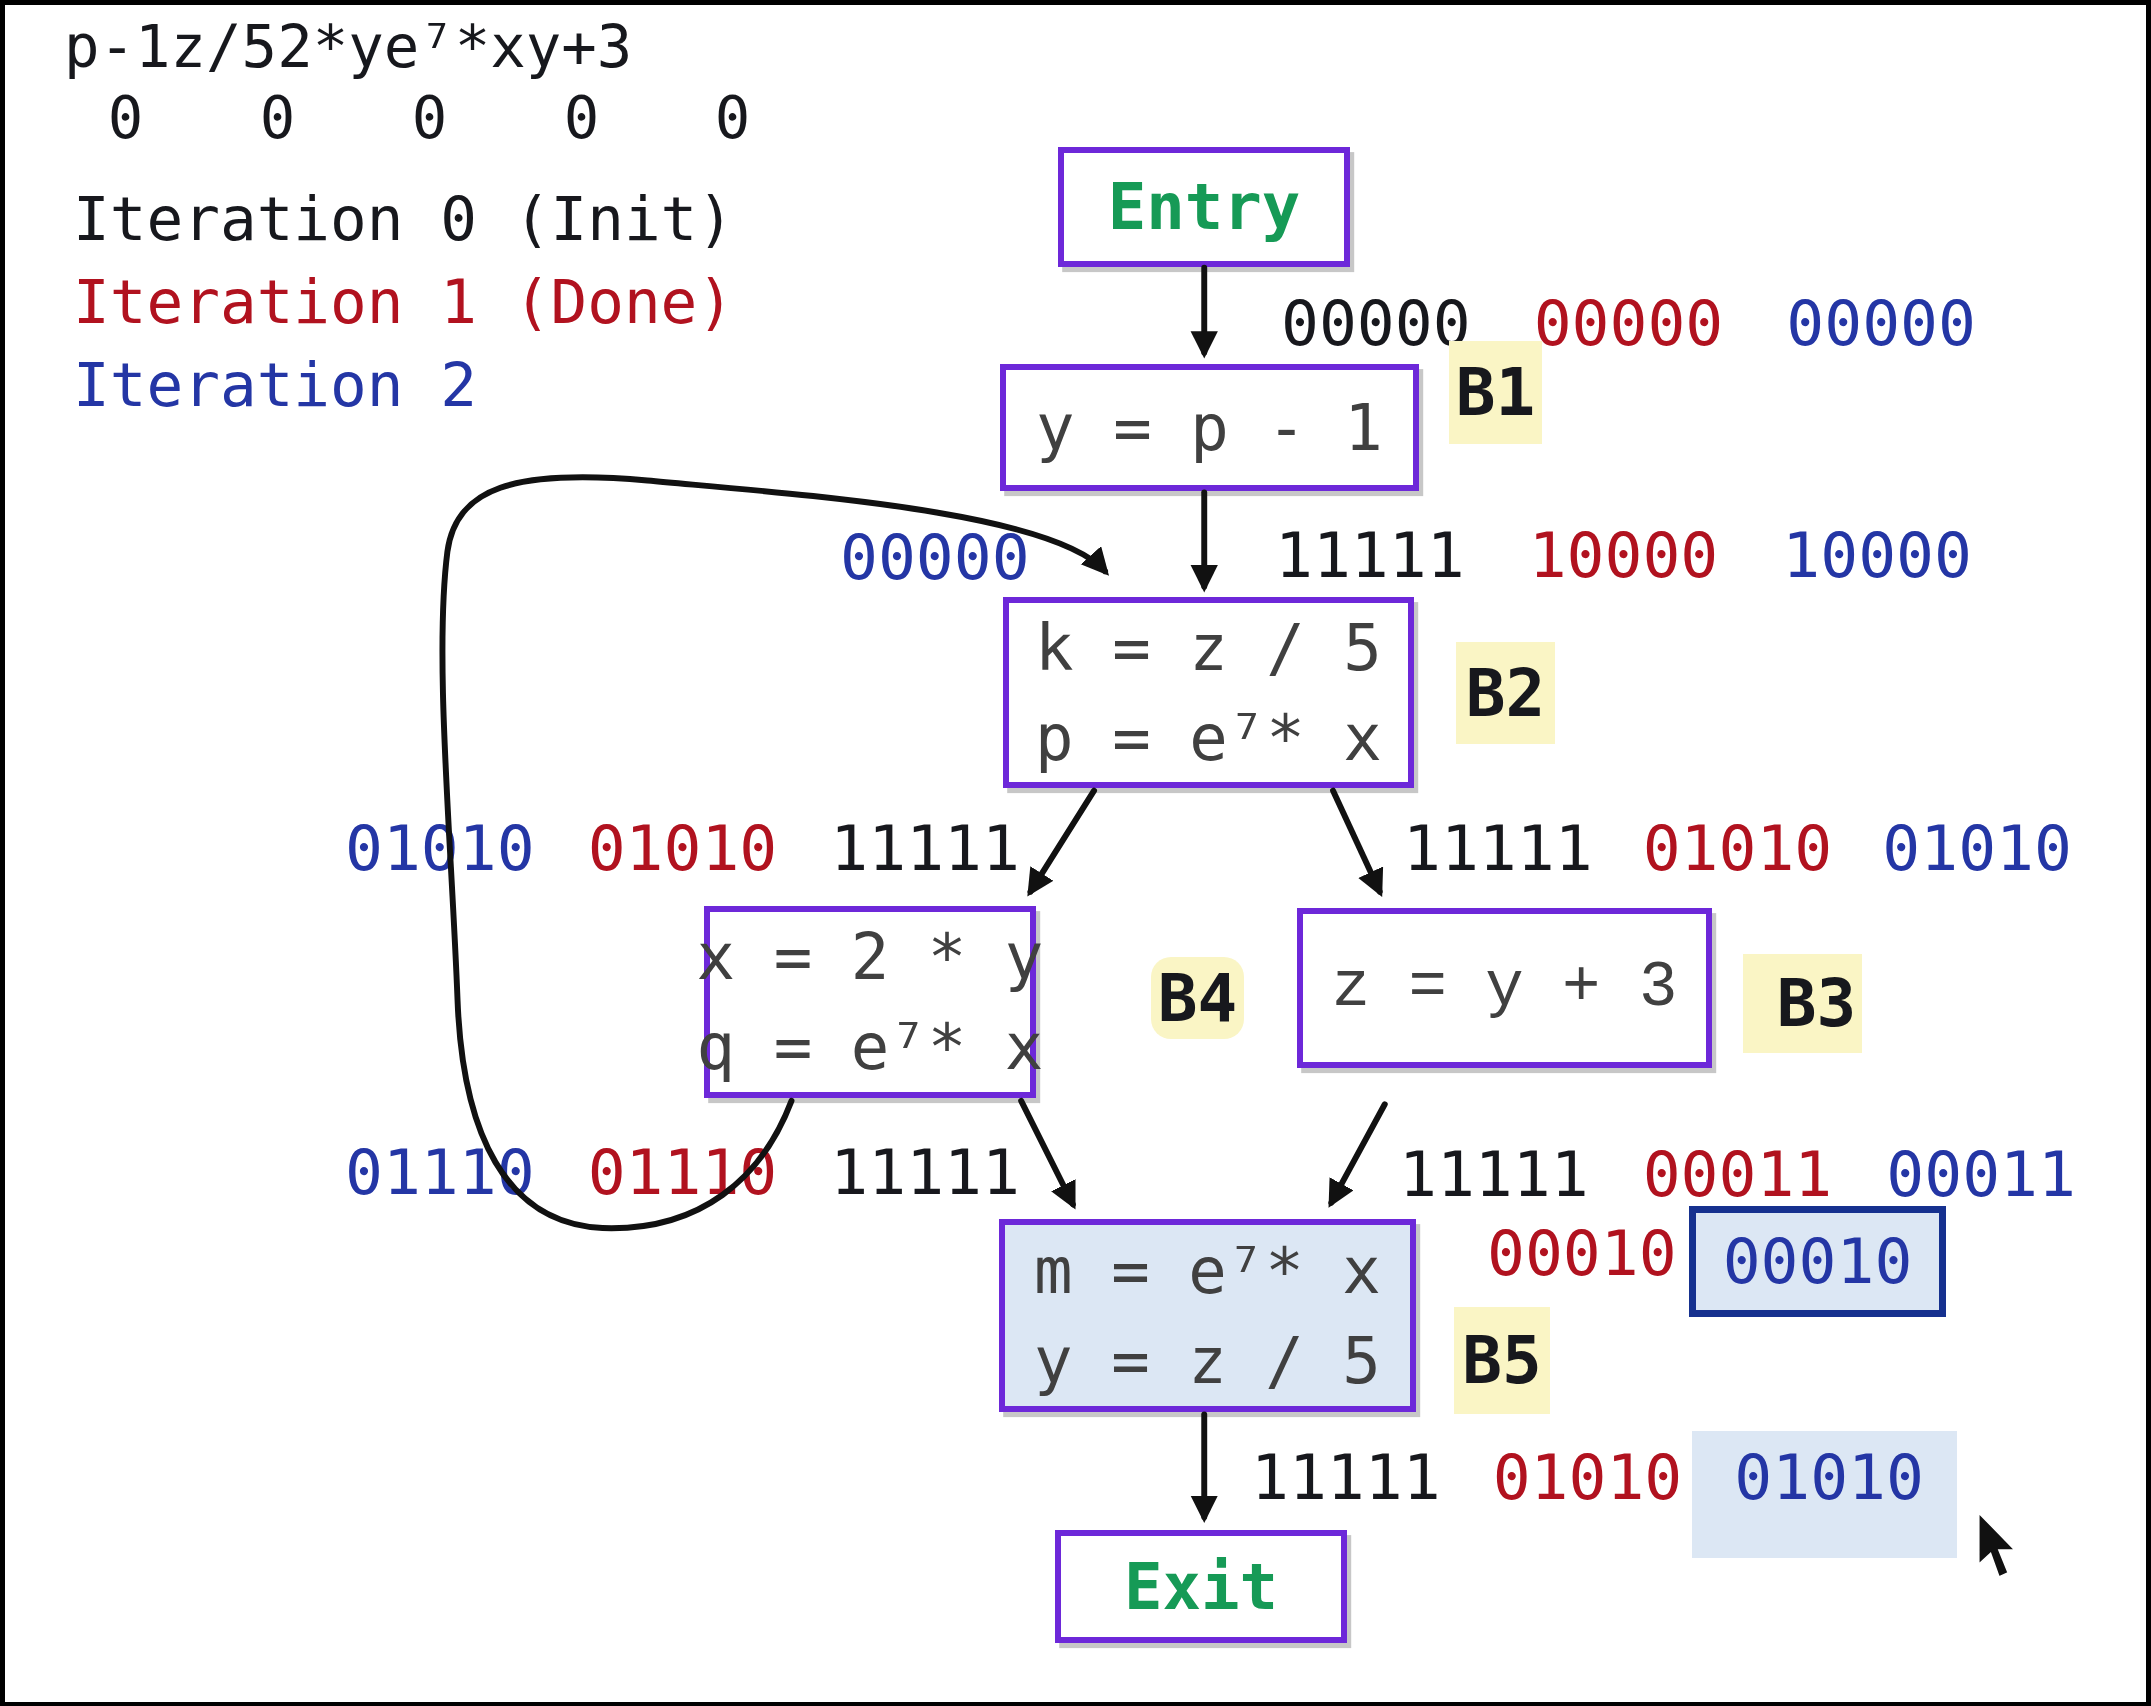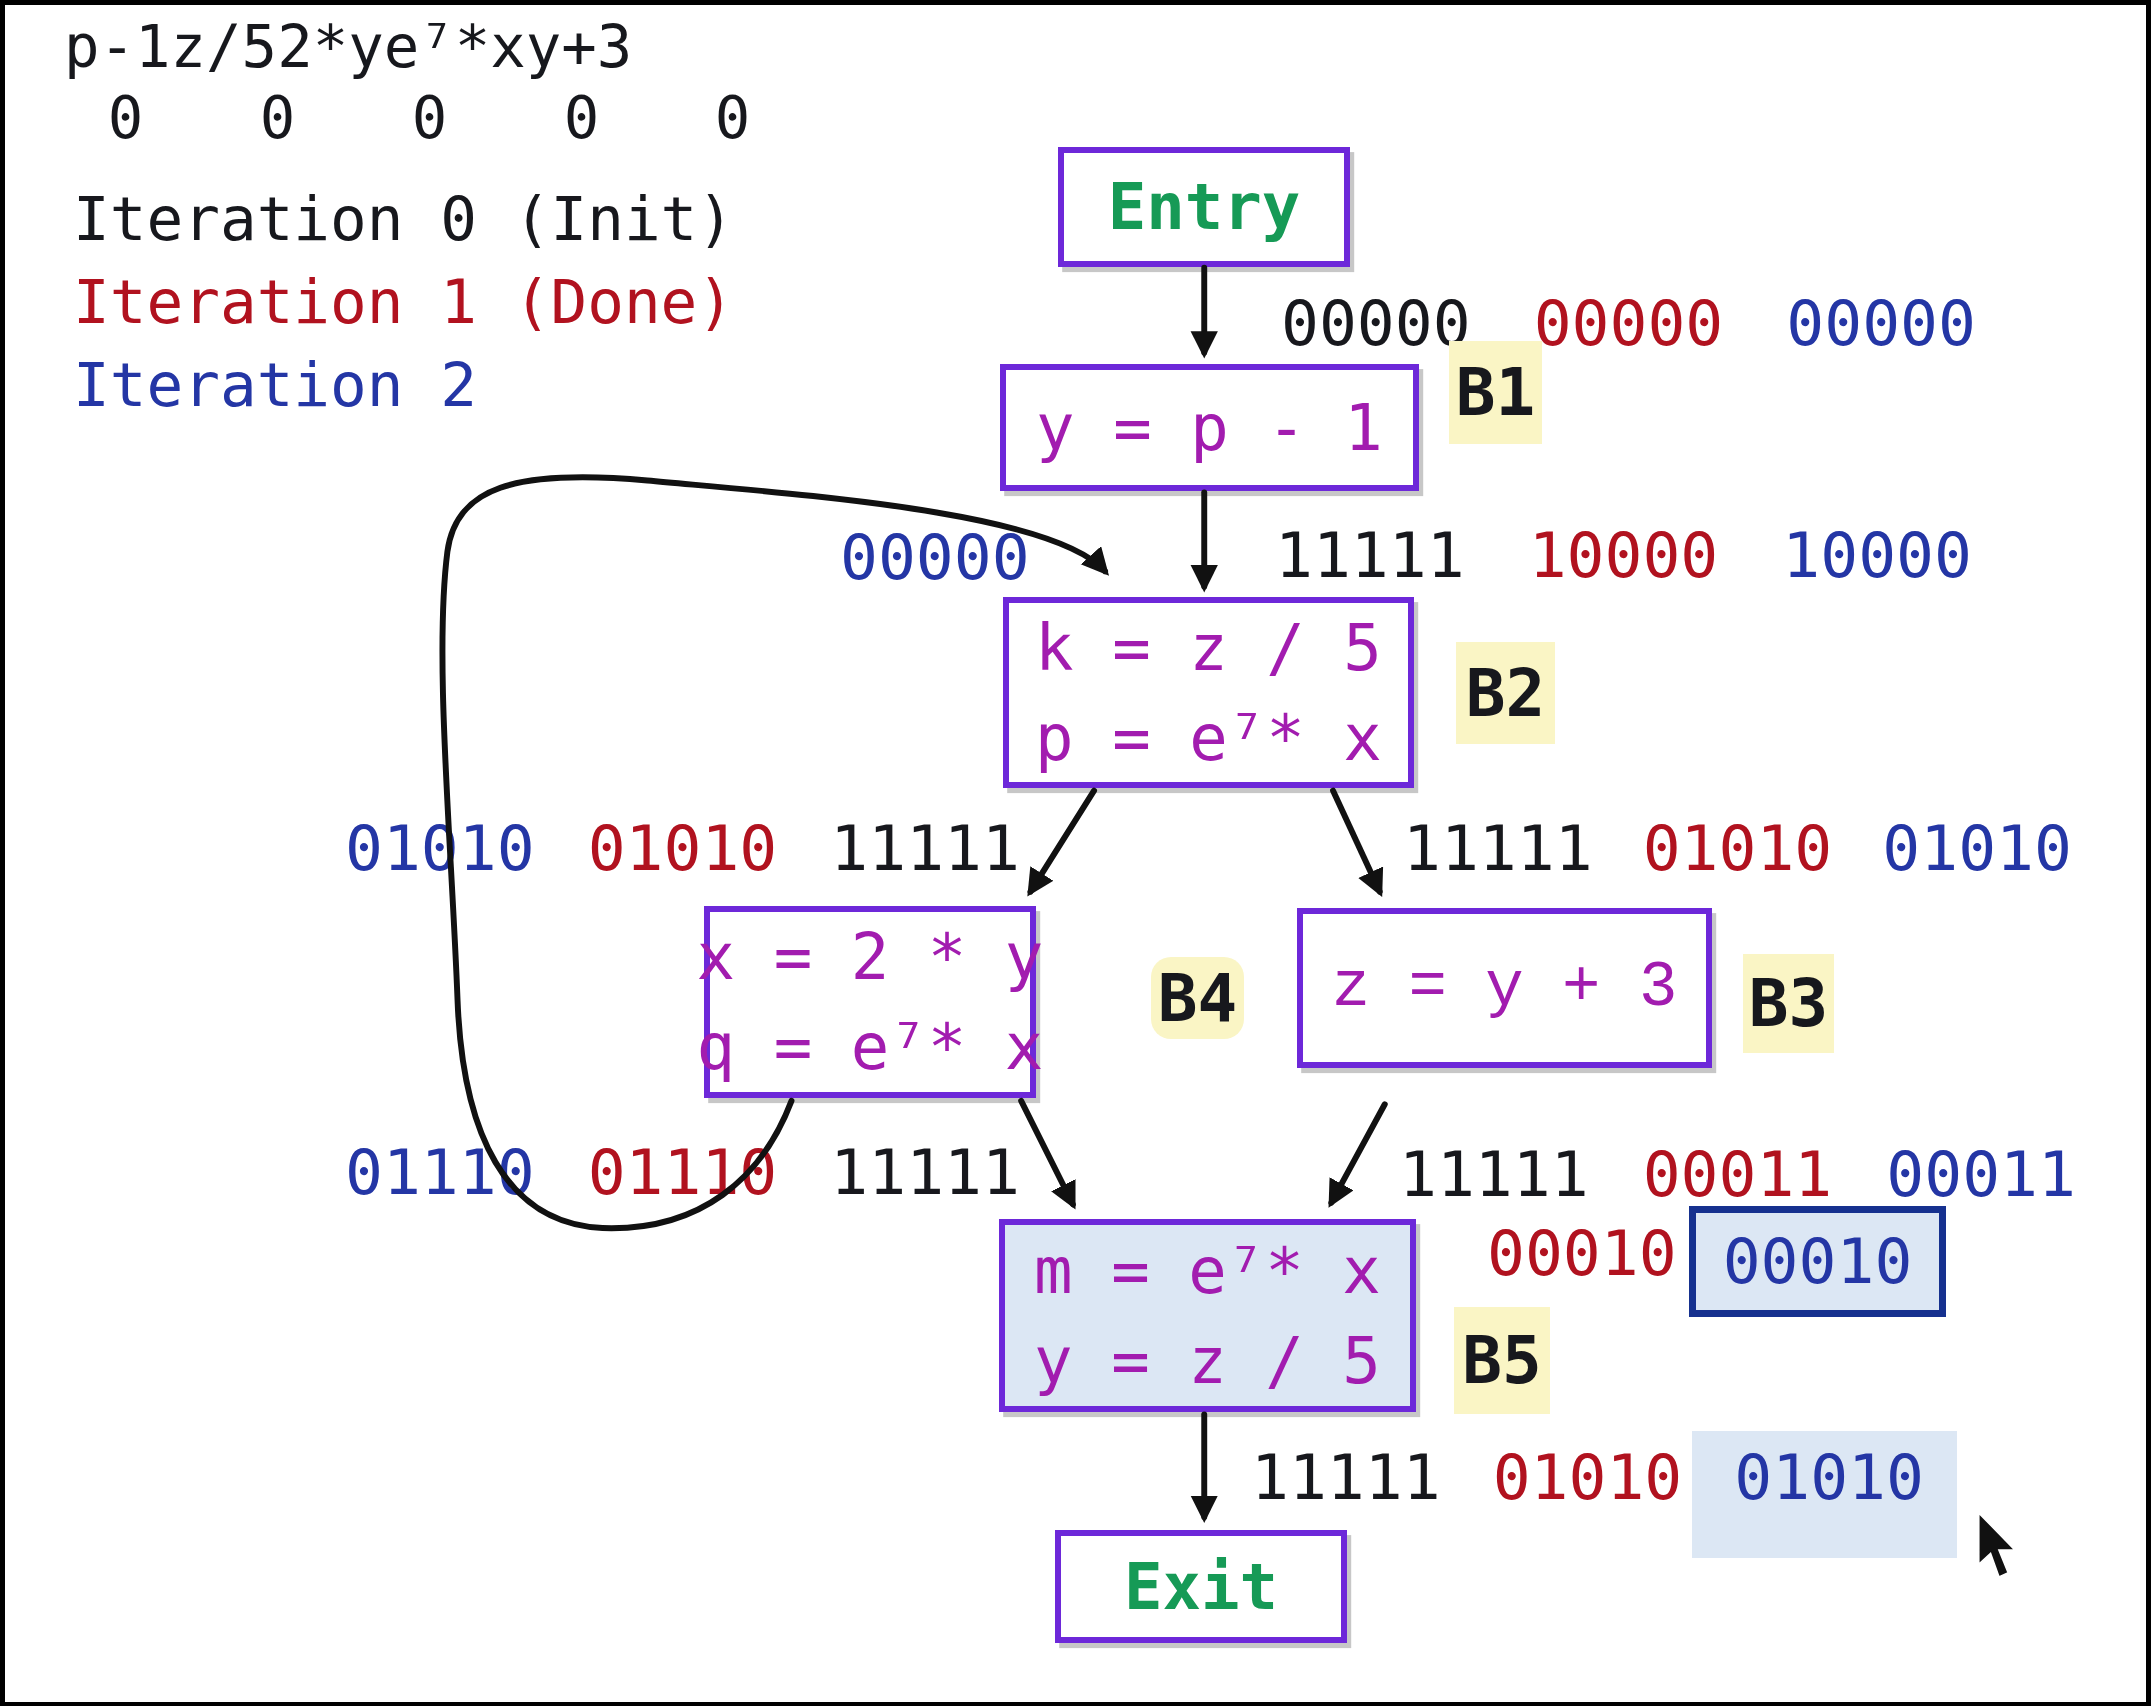--- a/index.html
+++ b/index.html
@@ -15,38 +15,38 @@
   .iter{position:absolute; left:68px; font-size:61px; line-height:68px; white-space:pre;}
   .iter.i0{top:180px;} .iter.i1{top:263px;} .iter.i2{top:346px;}
   
   .c-k{color:#17181d;} .c-r{color:#b1121f;} .c-b{color:#2436a5;} 
   
   .node{
     position:absolute; box-sizing:border-box; background:#fff; border:6px solid #6d28d9;
     display:flex; flex-direction:column; justify-content:center; align-items:center;
     box-shadow:4.2px 5.1px 0 rgba(70,70,70,.30); z-index:2;
   }
-  .node .code{font-size:64px; line-height:78px; white-space:pre; color:#a21caf;}
+  .node .code{font-size:64px; line-height:78px; white-space:pre; color:#404040;}
   .node.terminal span{font-size:64px; font-weight:bold; color:#169a56;}
   .node.filled{background:#dce7f4;}
   #n-entry{left:1053px; top:142px; width:292px; height:120px;}
   #n-b1  {left:995px; top:359px; width:419px; height:127px;}
   #n-b2  {left:998px; top:592px; width:411px; height:191px; gap:12px;}
   #n-b4  {left:699px;  top:901px; width:332px; height:192px; gap:12px;}
   #n-b3  {left:1292px; top:903px; width:415px; height:160px;font-family:Liberation Mono, monospace;}
   #n-b5  {left:994px; top:1214px; width:417px; height:193px; gap:12px;}
   #n-exit{left:1050px; top:1525px; width:292px; height:113px;}
   
   .tag{
     position:absolute; background:#faf5c5; color:#17181d; font-weight:bold; font-size:66px;
     display:flex; align-items:center; justify-content:center; z-index:2;
   }
   #t-b1{left:1444px; top:336px;  width:93px; height:103px;}
   #t-b2{left:1451px; top:637px;  width:99px; height:102px;}
-  #t-b3{left:1738px; top:949px; width:91px; height:99px;}
+  #t-b3{left:1738px; top:949px; width:91px; height:99px;padding-left:28px;}
   #t-b4{left:1146px; top:952px; width:93px; height:82px;border-radius:20px;}
   #t-b5{left:1449px; top:1277px; width:96px; height:107px;margin-top:25px;}
   
   .vec{position:absolute; display:flex; font-size:63px; line-height:68px; white-space:pre; z-index:1;}
   .vec span{display:block;}
   #v1{left:1276px; top:285px; gap:63px;}
   #v2{left:1270px; top:517px; gap:64px;}
   #v3{left:835px;  top:519px;}
   #v4{left:340px;  top:810px; gap:53px;}
   #v5{left:1398px; top:810px; gap:50px;}

